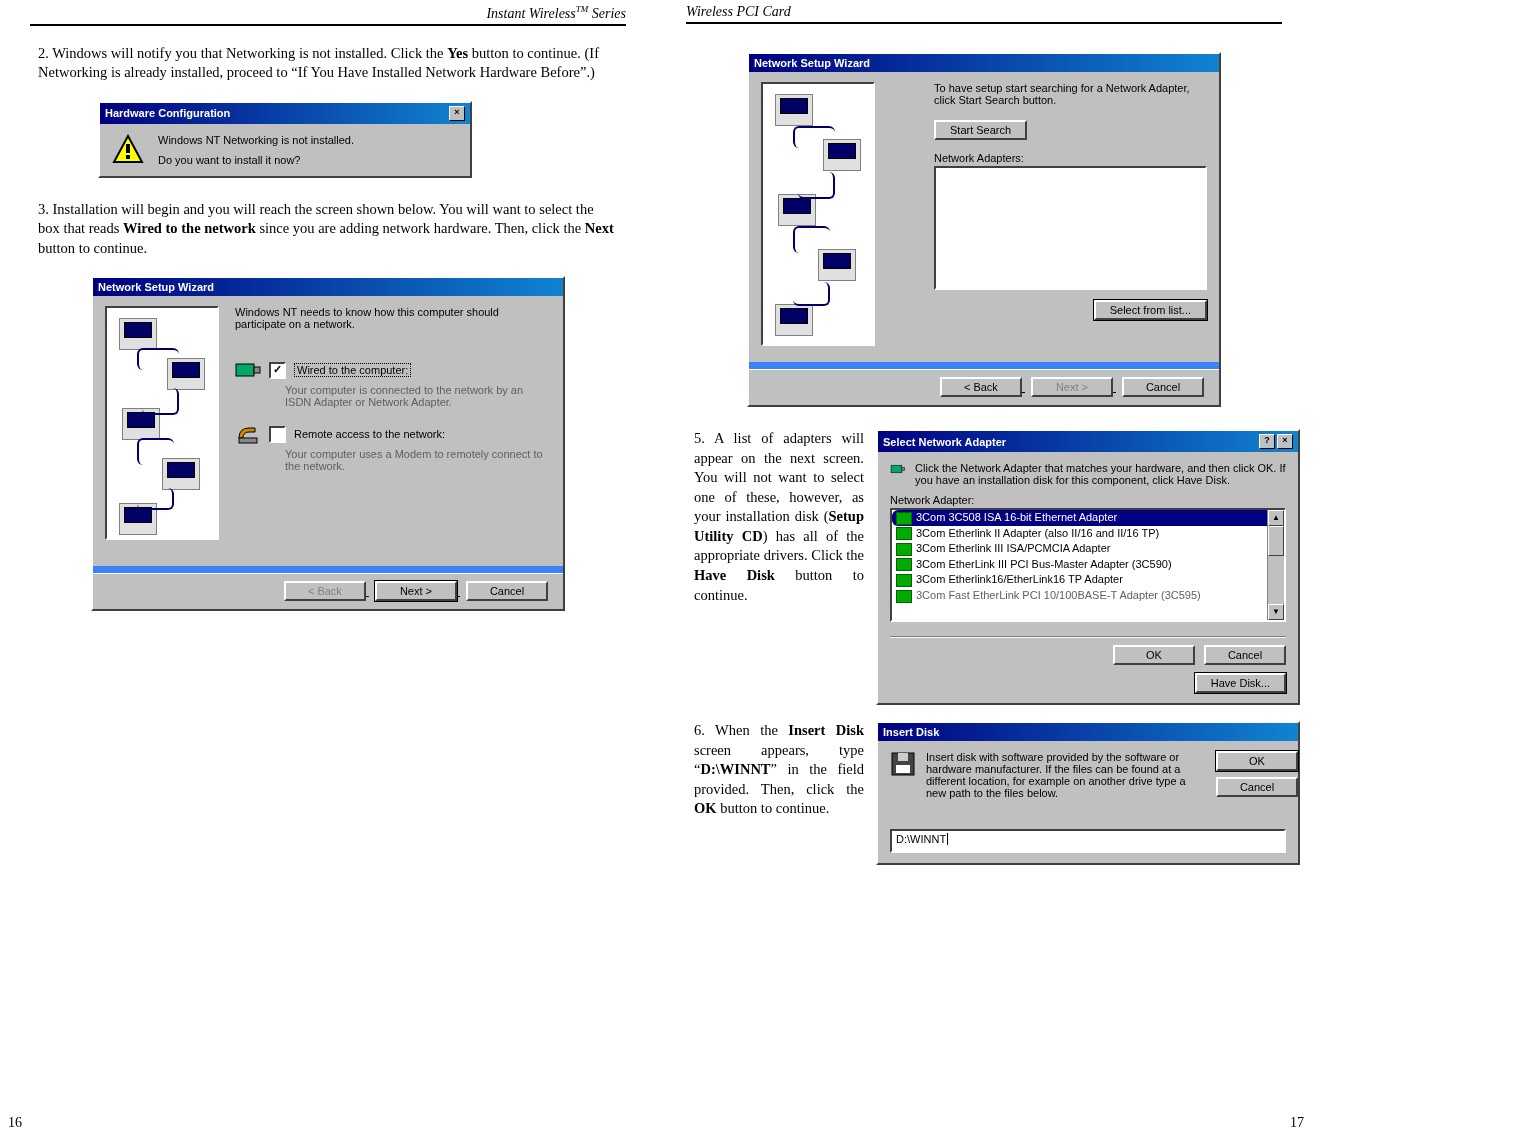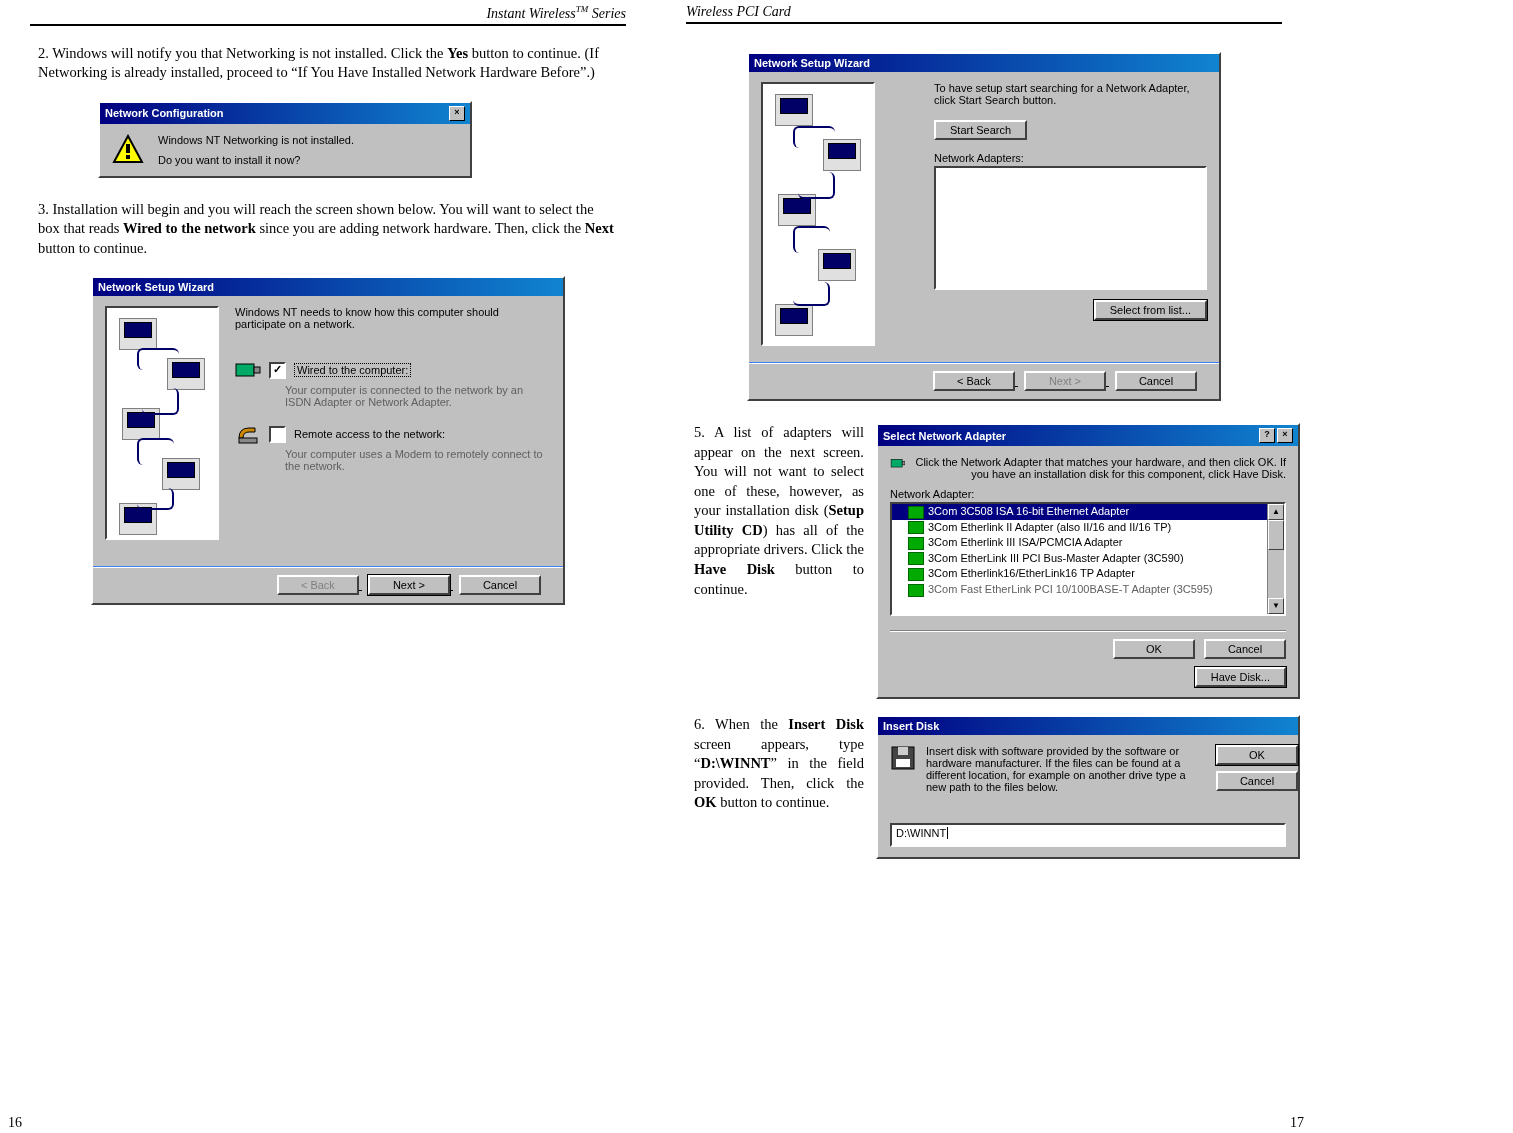--- a/index.html
+++ b/index.html
@@ -85,21 +85,21 @@
     padding: 2px 14px;
     font-family: inherit;
     font-size: 11px;
     min-width: 50px;
     text-align: center;
   }
   .btn.default { outline: 1px solid #000; }
   .btn.disabled { color: #808080; }
   .btnrow { text-align: center; margin-top: 10px; }
   .btnrow .btn { margin: 0 4px; }
-  .btnrow-right { text-align: right; padding: 8px 22px; border-top: 1px solid #3b82f6; box-shadow: inset 0 1px 0 #fff; text-decoration: underline; }
+  .btnrow-right { text-align: right; padding: 8px 15px; border-top: 7px solid #3b82f6; box-shadow: inset 0 1px 0 #fff; text-decoration: underline; }
   .btnrow-right .btn { margin-left: 6px; }
 
   .warn-icon {
     width: 32px; height: 32px;
     display: inline-block;
   }
   .wiz-left {
     width: 110px;
     min-height: 230px;
     background: #fff;
@@ -133,21 +133,21 @@
   }
 
   .listbox {
     background: #fff;
     border: 2px solid;
     border-top-color: #404040; border-left-color: #404040;
     border-right-color: #fff; border-bottom-color: #fff;
     height: 120px;
   }
   .listbox.small { height: 110px; overflow: hidden; position: relative; }
-  .list-line { padding: 1px 16px; white-space: nowrap; }
+  .list-line { padding: 1px 4px; white-space: nowrap; border-radius: 6px; }
   .list-line.sel { background: #000080; color: #fff; }
   .list-icon {
     width: 14px; height: 11px; display:inline-block; vertical-align:middle;
     background: linear-gradient(#0a0,#0a0); margin-right:4px; border:1px solid #060;
   }
   .scroll {
     position:absolute; right:0; top:0; bottom:0; width:16px;
     background:#c0c0c0;
     border-left:1px solid #808080;
   }
@@ -195,21 +195,21 @@
       </span>
     </div>
     <div class="body">
       <p class="step">
         <span>2. Windows will notify you that Networking is not installed. Click the </span><span class="bold">Yes</span><span> button to continue. (If Networking is already installed, proceed to “If You Have Installed Network Hardware Before”.)</span>
       </p>
 
       <div class="fig-wrap left18">
         <div class="dlg" style="width:370px">
           <div class="titlebar">
-            <span class="title">Network Configuration</span>
+            <span class="title">Hardware Configuration</span>
             <div class="winbtns">
                 <div class="winbtn">×</div>
               </div>
           </div>
           <div class="dlg-body">
             <div style="display:flex; gap:14px; align-items:flex-start;">
               <svg class="warn-icon" viewBox="0 0 32 32">
                 <polygon points="16,2 30,28 2,28" fill="#ffff00" stroke="#000" stroke-width="2"></polygon>
                 <rect x="14" y="10" width="4" height="9" fill="#000"></rect>
                 <rect x="14" y="21" width="4" height="4" fill="#000"></rect>
@@ -357,21 +357,21 @@
         <div class="fig">
           <div class="dlg" style="width:420px">
             <div class="titlebar">
               <span class="title">Select Network Adapter</span>
               <div class="winbtns">
                 <div class="winbtn">?</div>
                 <div class="winbtn">×</div>
               </div>
             </div>
             <div class="dlg-body">
-              <div style="display:flex; text-align:right;">
+              <div style="display:flex; gap:10px;">
                 <span style="width:28px;height:24px;display:inline-block;">
                   <svg viewBox="0 0 28 24">
                       <rect x="2" y="6" width="20" height="14" fill="#0a6" stroke="#000"></rect>
                       <rect x="22" y="10" width="5" height="6" fill="#888" stroke="#000"></rect>
                     </svg>
                 </span>
                 <div>Click the Network Adapter that matches your hardware, and then click OK. If you have an installation disk for this component, click Have Disk.</div>
               </div>
               <div style="margin-top:8px;">Network Adapter:</div>
               <div class="listbox small" style="margin-top:2px;">

